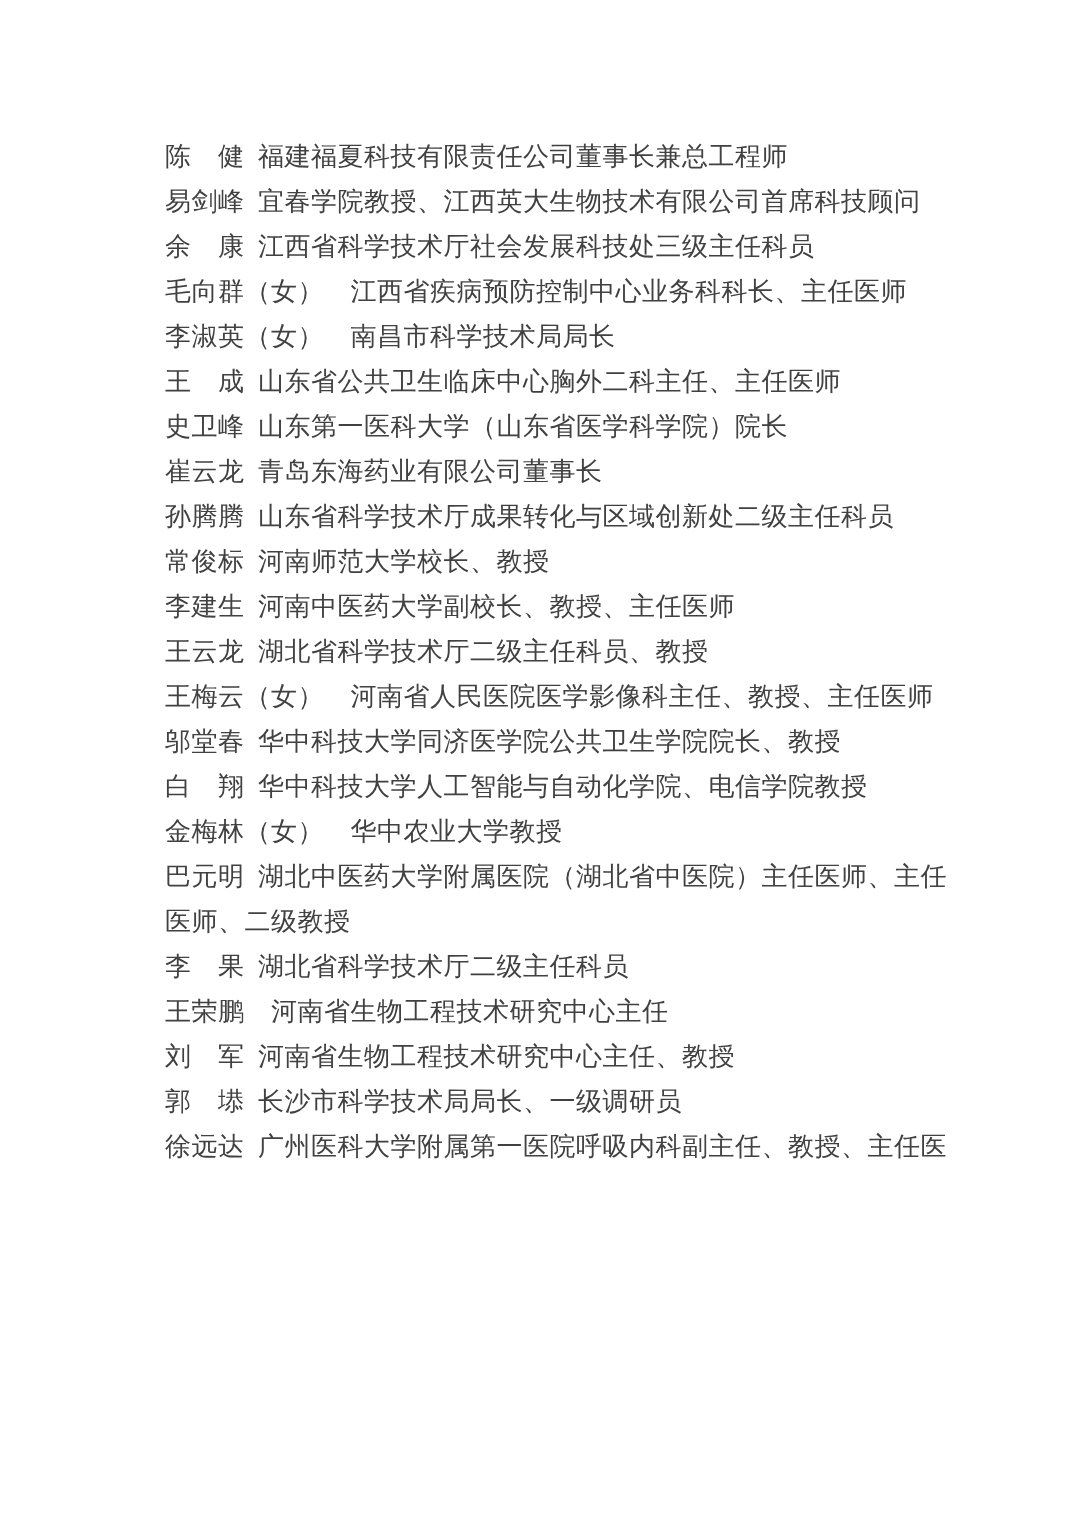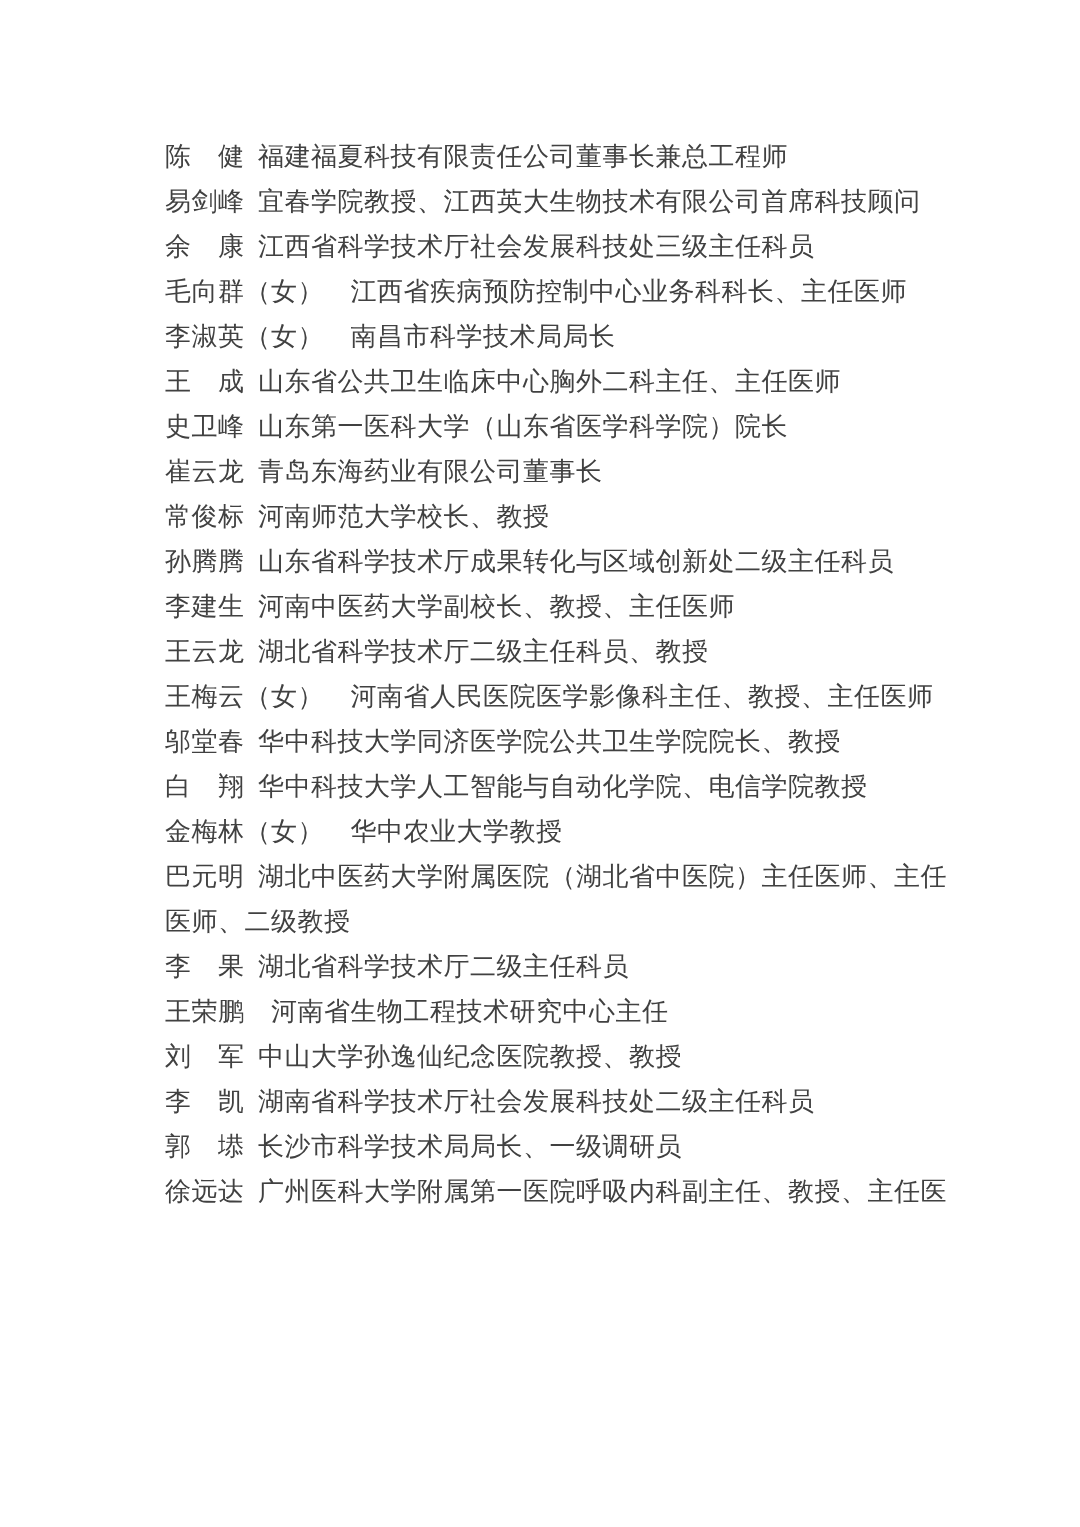--- a/index.html
+++ b/index.html
@@ -47,31 +47,30 @@
 <div class="page">
   <div class="roster">
     <div class="line">陈　健 福建福夏科技有限责任公司董事长兼总工程师</div>
     <div class="line">易剑峰 宜春学院教授、江西英大生物技术有限公司首席科技顾问</div>
     <div class="line">余　康 江西省科学技术厅社会发展科技处三级主任科员</div>
     <div class="line">毛向群（女）　江西省疾病预防控制中心业务科科长、主任医师</div>
     <div class="line">李淑英（女）　南昌市科学技术局局长</div>
     <div class="line">王　成 山东省公共卫生临床中心胸外二科主任、主任医师</div>
     <div class="line">史卫峰 山东第一医科大学（山东省医学科学院）院长</div>
     <div class="line">崔云龙 青岛东海药业有限公司董事长</div>
+    <div class="line">孙腾腾 山东省科学技术厅成果转化与区域创新处二级主任科员</div>
     <div class="line">常俊标 河南师范大学校长、教授</div>
-    <div class="line">孙腾腾 山东省科学技术厅成果转化与区域创新处二级主任科员</div>
     <div class="line">李建生 河南中医药大学副校长、教授、主任医师</div>
     <div class="line">王云龙 湖北省科学技术厅二级主任科员、教授</div>
     <div class="line">王梅云（女）　河南省人民医院医学影像科主任、教授、主任医师</div>
     <div class="line">邬堂春 华中科技大学同济医学院公共卫生学院院长、教授</div>
     <div class="line">白　翔 华中科技大学人工智能与自动化学院、电信学院教授</div>
     <div class="line">金梅林（女）　华中农业大学教授</div>
     <div class="line">巴元明 湖北中医药大学附属医院（湖北省中医院）主任医师、主任</div>
     <div class="line">医师、二级教授</div>
     <div class="line">李　果 湖北省科学技术厅二级主任科员</div>
     <div class="line">王荣鹏　河南省生物工程技术研究中心主任</div>
-    <div class="line">刘　军 中山大学孙逸仙纪念医院教授、教授</div>
-    <div class="line">李　凯 湖南省科学技术厅社会发展科技处二级主任科员</div>
+    <div class="line">刘　军 河南省生物工程技术研究中心主任、教授</div>
     <div class="line">郭　塨 长沙市科学技术局局长、一级调研员</div>
     <div class="line">徐远达 广州医科大学附属第一医院呼吸内科副主任、教授、主任医</div>
   </div>
   <div class="page-number">11</div>
 </div>
 
 </body></html>

